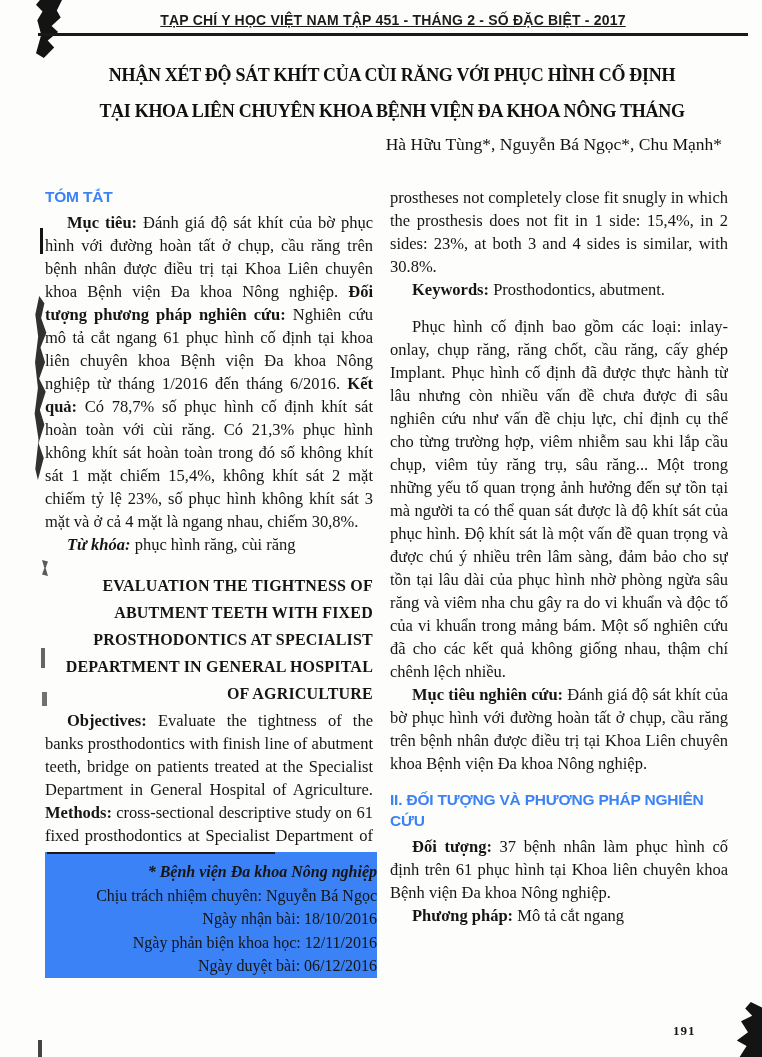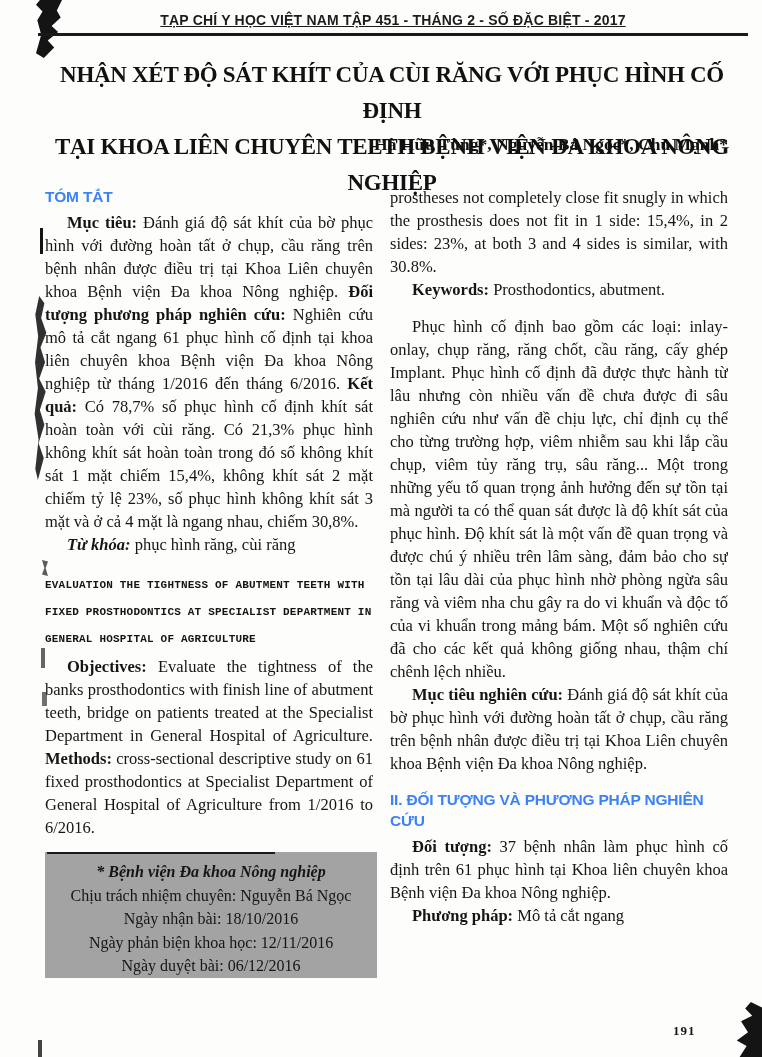--- a/index.html
+++ b/index.html
@@ -25,56 +25,56 @@
     color:#1c1c1c;
     border-bottom:3px solid #1a1a1a;
     padding-bottom:5px;
   }
   .jheader .ht{text-decoration:underline;}
   
   .title{
     position:absolute;top:57px;left:40px;right:18px;
     text-align:center;
     font-weight:bold;
-    font-size:23px;line-height:36px;
+    font-size:18px;line-height:36px;
     letter-spacing:-0.3px;
     color:#111;
   }
   
   .authors{
-    position:absolute;top:134px;left:300px;right:34px;
+    position:absolute;top:134px;left:300px;right:40px;
     text-align:right;
-    font-weight:bold;font-size:17.5px;
+    font-weight:normal;font-size:17.5px;
     color:#111;
     margin-left:20px;
   }
   
   .col{position:absolute;top:186px;font-size:16.5px;line-height:23px;text-align:justify;}
   .col-left{left:45px;width:328px;height:666px;overflow:hidden;}
   .col-right{left:390px;width:338px;height:845px;overflow:hidden;}
   .sechead{
     font-family:"Liberation Sans","DejaVu Sans",sans-serif;
     font-weight:bold;font-size:15.5px;letter-spacing:-0.2px;
     text-align:left;line-height:21px;
     margin:0 0 4px 0;color:#3b82f6;
   }
   .para{margin:0 0 0 0;text-indent:22px;}
   .para.noindent{text-indent:0;}
   .b{font-weight:bold;}
   .bi{font-weight:bold;font-style:italic;}
   .gap-md{height:14px;}
   .entitle{
-    text-align:left;font-weight:bold;font-size:11px;line-height:27px;
-    text-indent:0;margin:2px 0 2px 0;letter-spacing:.2px;font-family:Liberation Mono, monospace;
+    text-align:right;font-weight:bold;font-size:16px;line-height:27px;
+    text-indent:0;margin:2px 0 2px 0;letter-spacing:.2px;
   }
   
   .footnote{
     position:absolute;top:852px;left:45px;width:332px;
-    font-size:16px;line-height:23.5px;text-align:center;
-    background:#a3a3a3;
+    font-size:16px;line-height:23.5px;text-align:right;
+    background:#3b82f6;
   }
   .footnote .rule{
     width:228px;border-top:2.5px solid #1a1a1a;margin:0 0 6px 2px;
   }
   .pagenum{
     position:absolute;top:1023px;left:673px;
     font-weight:bold;font-size:13px;letter-spacing:1px;
   }
   
   .artifact{position:absolute;background:#141414;}
@@ -110,21 +110,21 @@
   <div class="artifact a-tick4"></div>
   <div class="artifact a-botright"></div>
   <div class="artifact a-botleft"></div>
 
   <div class="jheader">
     <span class="ht">TẠP CHÍ Y HỌC VIỆT NAM TẬP 451 - THÁNG 2 - SỐ ĐẶC BIỆT - 2017</span>
   </div>
 
   <div class="title">
     <div>NHẬN XÉT ĐỘ SÁT KHÍT CỦA CÙI RĂNG VỚI PHỤC HÌNH CỐ ĐỊNH</div>
-    <div>TẠI KHOA LIÊN CHUYÊN TEETH BỆNH VIỆN ĐA KHOA NÔNG NGHIỆP</div>
+    <div>TẠI KHOA LIÊN CHUYÊN KHOA BỆNH VIỆN ĐA KHOA NÔNG THÁNG</div>
   </div>
 
   <div class="authors">Hà Hữu Tùng*, Nguyễn Bá Ngọc*, Chu Mạnh*</div>
 
   <div class="col col-left">
     <div class="sechead">TÓM TẮT</div>
 
     <p class="para"><span class="b">Mục tiêu:</span><span> Đánh giá độ sát khít của bờ phục hình với đường hoàn tất ở chụp, cầu răng trên bệnh nhân được điều trị tại Khoa Liên chuyên khoa Bệnh viện Đa khoa Nông nghiệp. </span><span class="b">Đối tượng phương pháp nghiên cứu:</span><span> Nghiên cứu mô tả cắt ngang 61 phục hình cố định tại khoa liên chuyên khoa Bệnh viện Đa khoa Nông nghiệp từ tháng 1/2016 đến tháng 6/2016. </span><span class="b">Kết quả:</span><span> Có 78,7% số phục hình cố định khít sát hoàn toàn với cùi răng. Có 21,3% phục hình không khít sát hoàn toàn trong đó số không khít sát 1 mặt chiếm 15,4%, không khít sát 2 mặt chiếm tỷ lệ 23%, số phục hình không khít sát 3 mặt và ở cả 4 mặt là ngang nhau, chiếm 30,8%.</span></p>
 
     <p class="para"><span class="bi">Từ khóa:</span><span> phục hình răng, cùi răng</span></p>

